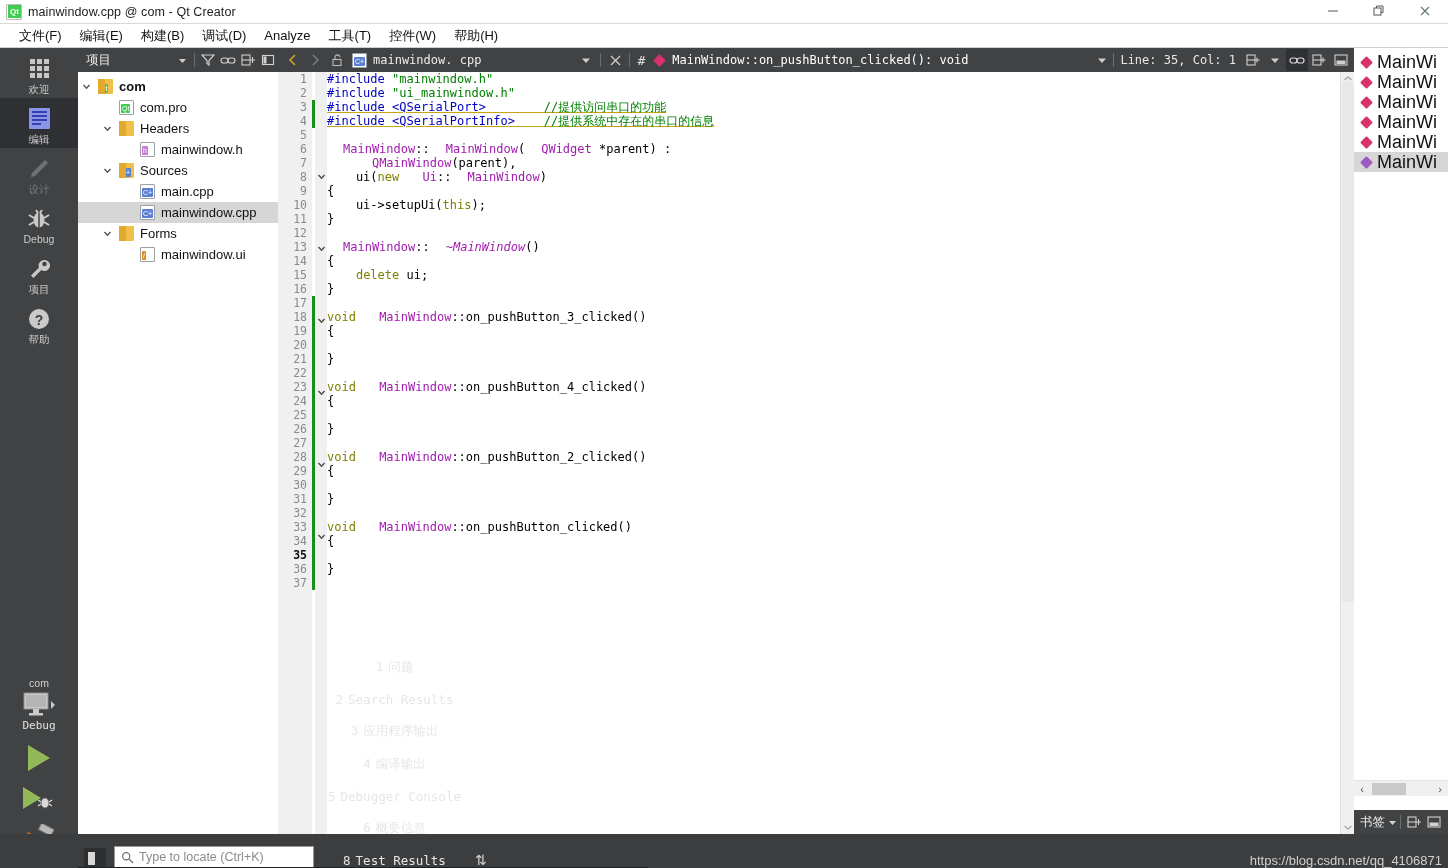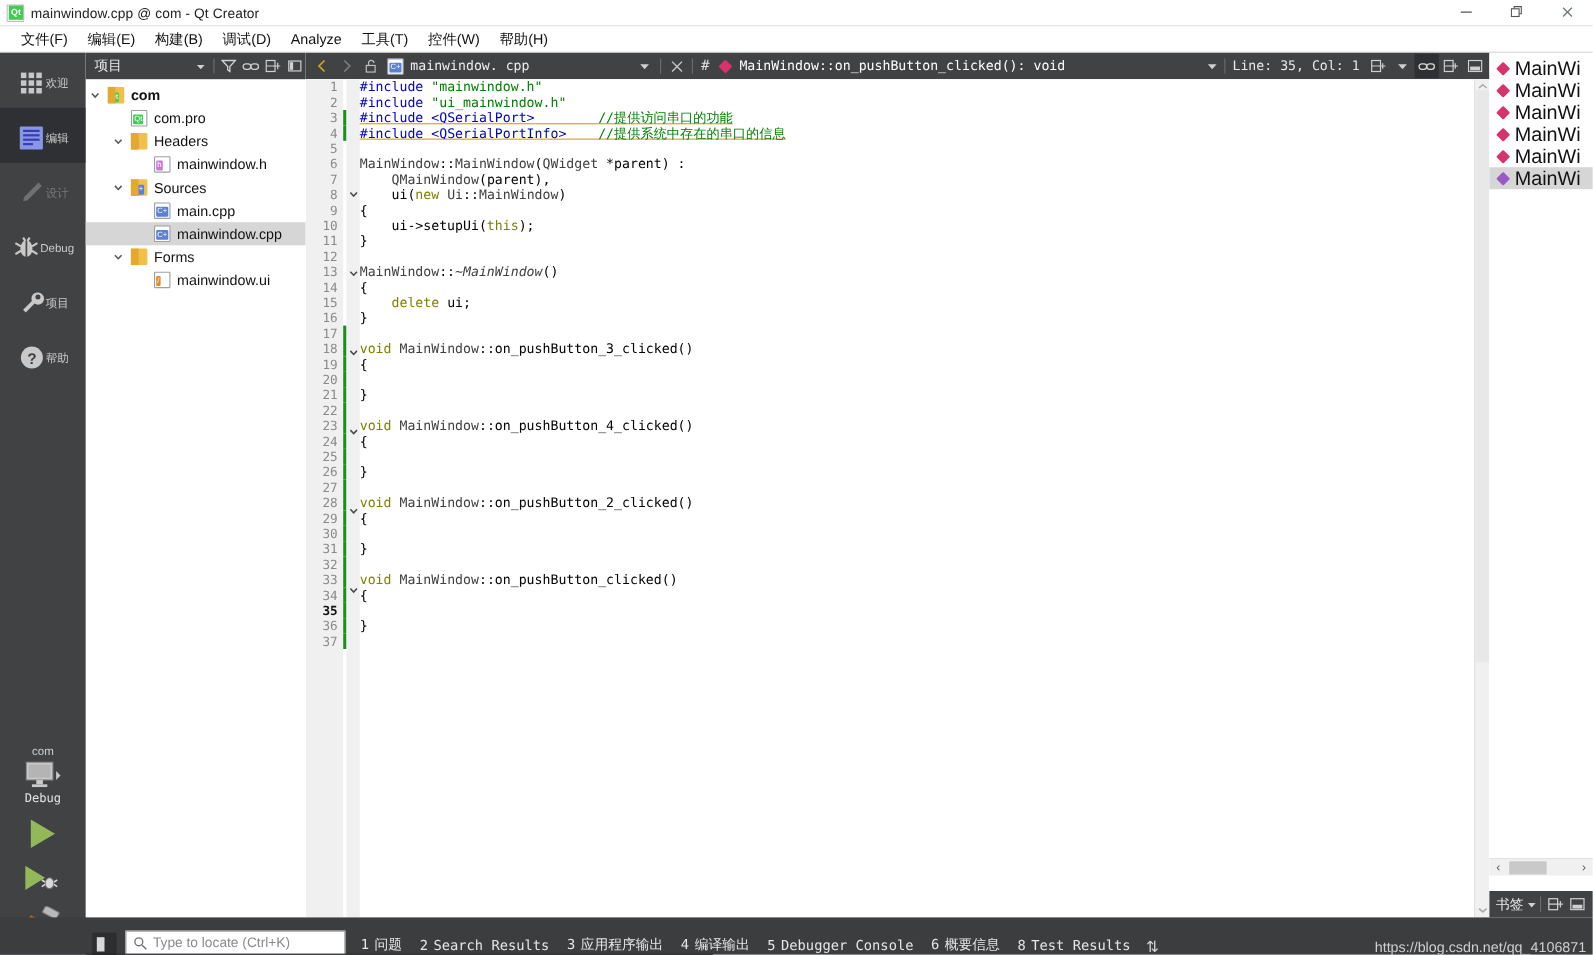--- a/index.html
+++ b/index.html
@@ -43,21 +43,21 @@
   .menu-item {
     font-size: 13px; color: #111; padding: 2px 9px; cursor: default; white-space: nowrap;
   }
 
   
   .modebar {
     position: absolute; top: 48px; left: 0; width: 78px; height: 820px;
     background: #404244;
   }
   .mode-item {
-    width: 78px; height: 50px; display: flex; flex-direction: row;
+    width: 78px; height: 50px; display: flex; flex-direction: column;
     align-items: center; justify-content: center; padding-top: 4px;
   }
   .mode-item.active { background: #2e3033; }
   .mode-label { font-size: 10.5px; color: #c9c9c9; margin-top: 2px; line-height: 11px; }
   .mode-item.disabled .mode-label { color: #76787a; }
   .mode-glyph { width: 26px; height: 26px; display:flex; align-items:center; justify-content:center;}
 
   
   .ico-grid { display: grid; grid-template-columns: repeat(3,5px); grid-gap: 2px; }
   .ico-grid i { width: 5px; height: 5px; background: #c7c7c7; display:block; }
@@ -135,21 +135,21 @@
     height: 14px; line-height: 14px; font-family: "DejaVu Sans Mono", monospace;
     font-size: 11.5px; color: #8a8a8a; text-align: right; padding-right: 5px;
   }
   .lnum.cur { color: #111; font-weight: bold; }
   .fold { height:14px; line-height:14px; font-size:10px; color:#5a5a5a; text-align:center;}
 
   
   .t-pre  { color: #0000c0; }
   .t-str  { color: #008000; }
   .t-cmt  { color: #008000; }
-  .t-type { color: #404040; }
+  .t-type { color: #a21caf; margin-left: 16px; }
   .t-kw   { color: #808000; }
   .t-plain{ color: #000000; }
   .t-italic{ font-style: italic; }
   .warnline { text-decoration: underline; text-decoration-style: solid; text-decoration-color: #c8a415; }
 
   
   .vscroll { position:absolute; right:0; top:0; width:14px; height:762px; background:#f0f0f0; border-left:1px solid #e0e0e0;}
   .vscroll .thumb { position:absolute; left:1px; top:10px; width:12px; height:520px; background:#e8e8e8; }
   .vscroll .arr { position:absolute; left:0; width:14px; height:14px; color:#9a9a9a; font-size:9px; text-align:center; line-height:14px;}
 
@@ -169,21 +169,21 @@
   .locator {
     margin-left: 8px; width: 200px; height: 22px; background: #ffffff;
     display:flex; align-items:center; padding-left:6px; gap:5px;
     border:1px solid #9a9a9a;
   }
   .locator input {
     border:0; outline:0; font-size:12.5px; color:#111; width:165px; background:transparent;
     font-family:"Liberation Sans", sans-serif;
   }
   .locator input::placeholder { color:#8b8b8b; }
-  .out-tabs { display:flex; align-items:center; margin-left: 14px; gap: 16px; }
+  .out-tabs { display:flex; align-items:center; margin-left: 14px; gap: 16px; flex-direction: column; }
   .out-tab { font-size:12.5px; color:#e6e6e6; font-family:"DejaVu Sans Mono", monospace; white-space:nowrap; }
   .out-tab .cjk { font-family:"Liberation Sans", sans-serif; }
   .watermark { margin-left:auto; margin-right:6px; font-size:13px; color:#cfcfcf; }
 
   .pbar { position:absolute; left:78px; bottom:-2px; width:570px; height:3px; background:#1d1f20;}
   svg { display:block; }
 </style>
 </head>
 <body>
 

